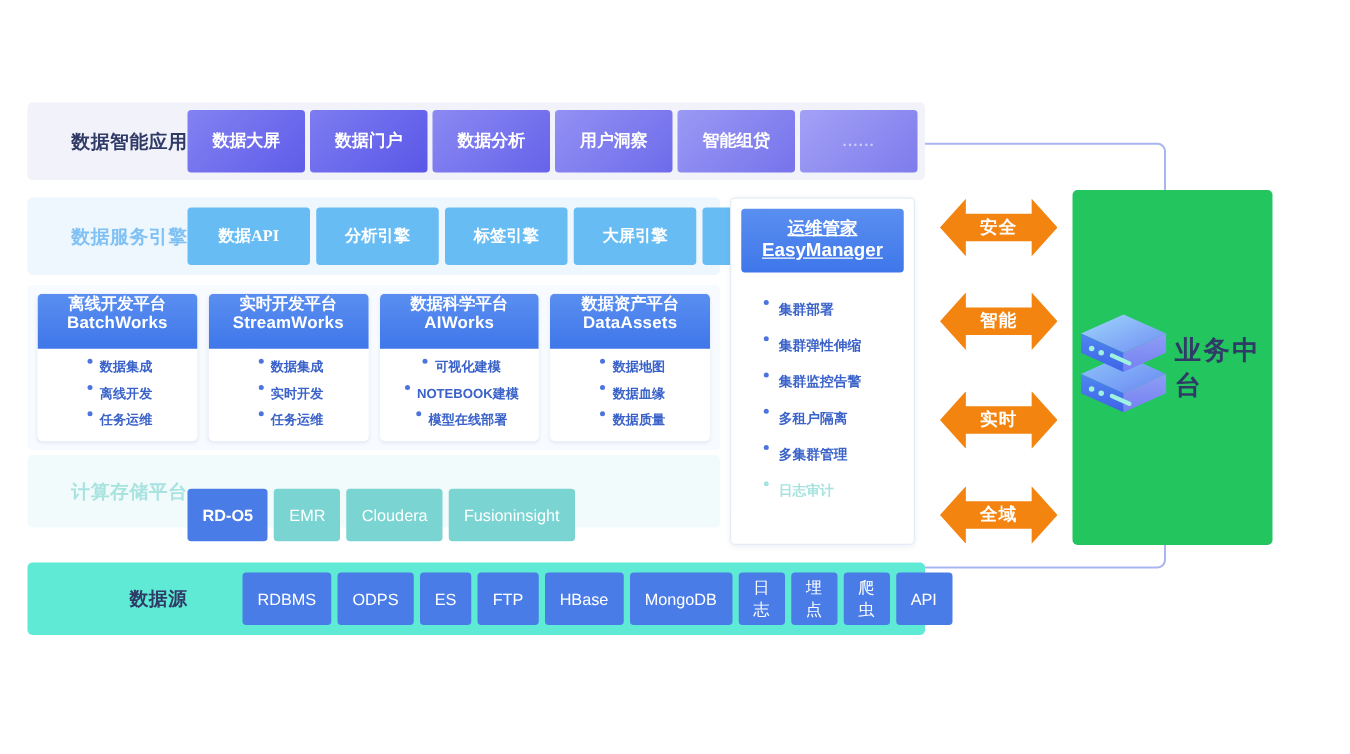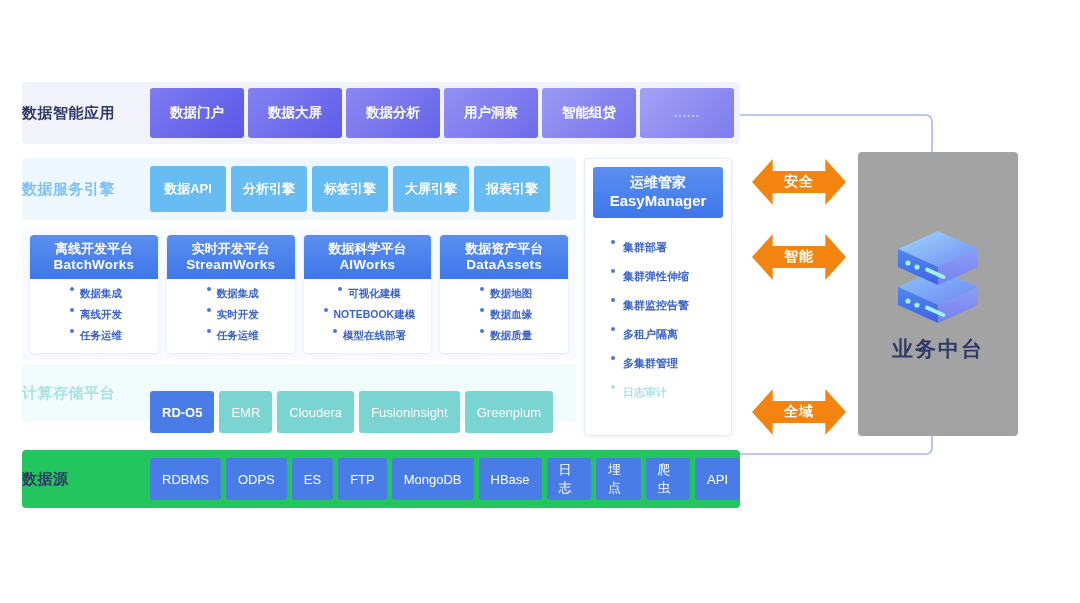--- a/index.html
+++ b/index.html
@@ -8,21 +8,21 @@
     background:#ffffff;
     font-family:"Liberation Sans","DejaVu Sans",sans-serif;
     overflow:hidden;
     position:relative;
   }
   #stage{position:absolute;left:0;top:0;width:1080px;height:603px;}
 
   
   .band{position:absolute;border-radius:4px;display:flex;align-items:center;}
   .band-label{
-    font-weight:bold;text-align:left;letter-spacing:.5px;
+    font-weight:bold;text-align:right;letter-spacing:.5px;
     flex:0 0 auto;
   }
 
   
   #app-band{left:22px;top:82px;width:718px;height:62px;background:#f2f2fa;}
   #app-band .band-label{width:128px;font-size:15px;color:#2f3a66;}
   .app-tiles{display:flex;gap:4px;}
   .app-tile{
     width:94px;height:50px;border-radius:3px;
     display:flex;align-items:center;justify-content:center;
@@ -34,37 +34,37 @@
   .app-tile.t4{background:linear-gradient(135deg,#9391f3 0%,#6e6beb 100%);}
   .app-tile.t5{background:linear-gradient(135deg,#9b99f4 0%,#7673ec 100%);}
   .app-tile.t6{background:linear-gradient(135deg,#a3a1f5 0%,#7e7bed 100%);
                color:#cdccfa;font-size:12px;letter-spacing:1px;}
 
   
   #svc-band{left:22px;top:158px;width:554px;height:62px;background:#eef6fe;}
   #svc-band .band-label{width:128px;font-size:15px;color:#7fc1f5;}
   .svc-tiles{display:flex;gap:5px;}
   .svc-tile{
-    width:76px;height:46px;border-radius:3px;background:#67bcf4;
-    display:flex;align-items:center;justify-content:center;
-    color:#fff;font-size:13px;font-weight:bold;
+    width:98px;height:46px;border-radius:3px;background:#67bcf4;
+    display:flex;align-items:center;justify-content:center;
+    color:#fff;font-size:13px;font-weight:bold;font-family:Liberation Serif, serif;
   }
 
   
   #plat-row{position:absolute;left:22px;top:228px;width:554px;height:132px;
             background:#f7fafe;border-radius:4px;
             display:flex;align-items:center;gap:9px;padding:0 8px;box-sizing:border-box;}
   .plat-card{
     width:128px;height:118px;background:#fff;border-radius:4px;overflow:hidden;
     box-shadow:0 1px 3px rgba(90,110,160,.13);
     display:flex;flex-direction:column;
   }
   .plat-head{
     height:44px;background:linear-gradient(180deg,#5a8ef0 0%,#3f77ea 100%);
-    color:#fff;display:flex;flex-direction:column;align-items:center;justify-content:center;
+    color:#fff;display:flex;flex-direction:column;align-items:center;
     line-height:1.18;
   }
   .plat-head .cn{font-size:13px;font-weight:bold;}
   .plat-head .en{font-size:13.5px;font-weight:bold;letter-spacing:.2px;}
   .plat-body{flex:1;padding:8px 0 0 0;}
   .plat-body ul{margin:0;padding:0;list-style:none;}
   .plat-body li{
     font-size:10.5px;color:#3a62c9;margin:0 0 7px 0;padding-left:4px;
     display:flex;align-items:flex-start;justify-content:center;font-weight:bold;
   }
@@ -78,21 +78,21 @@
   #calc-band .band-label{width:128px;font-size:15px;color:#a8e3e0;}
   .calc-tiles{display:flex;gap:5px;}
   .calc-tile{
     height:42px;border-radius:3px;background:#7ad4d2;
     display:flex;align-items:center;justify-content:center;
     color:#fff;font-size:13px;padding:0 12px;box-sizing:border-box;margin-top:38px;
   }
   .calc-tile.hl{background:#4a7ce8;font-weight:bold;}
 
   
-  #src-band{left:22px;top:450px;width:718px;height:58px;background:#22c55e;}
+  #src-band{left:22px;top:450px;width:718px;height:58px;background:#5eead4;gap:44px;}
   #src-band .band-label{width:128px;font-size:15px;color:#2f3a66;}
   .src-tiles{display:flex;gap:5px;}
   .src-tile{
     height:42px;border-radius:3px;background:#4a7ce8;
     display:flex;align-items:center;justify-content:center;
     color:#fff;font-size:13px;padding:0 12px;box-sizing:border-box;
     font-weight:500;
   }
 
   
@@ -100,20 +100,21 @@
     position:absolute;left:584px;top:158px;width:146px;height:276px;
     background:#fff;border:1px solid #e6ecf6;border-radius:4px;
     box-shadow:0 1px 4px rgba(90,110,160,.10);
     display:flex;flex-direction:column;overflow:hidden;
   }
   #em-head{
     margin:8px;height:51px;border-radius:3px;
     background:linear-gradient(180deg,#5a8ef0 0%,#3f77ea 100%);
     color:#fff;display:flex;flex-direction:column;align-items:center;justify-content:center;
     line-height:1.25;
+    text-decoration:underline;
   }
   #em-head .cn{font-size:14px;font-weight:bold;}
   #em-head .en{font-size:15px;font-weight:bold;}
   #em-list{flex:1;padding:14px 0 0 26px;}
   #em-list ul{margin:0;padding:0;list-style:none;}
   #em-list li{
     font-size:11px;color:#3a62c9;margin-bottom:14px;display:flex;
     font-weight:bold;
   }
   #em-list li .dot{width:4px;height:4px;border-radius:50%;background:#4d73dd;margin-right:8px;}
@@ -133,43 +134,43 @@
     position:relative;color:#fff;font-size:14px;font-weight:bold;letter-spacing:1px;
   }
   #arrow-1{top:159px;}
   #arrow-2{top:234px;}
   #arrow-3{top:313px;}
   #arrow-4{top:389px;font-family:Liberation Serif, serif;}
 
   
   #biz-panel{
     position:absolute;left:858px;top:152px;width:160px;height:284px;
-    background:#a3a3a3;border-radius:4px;
-    display:flex;flex-direction:column;align-items:center;justify-content:center;
+    background:#22c55e;border-radius:4px;
+    display:flex;flex-direction:row;align-items:center;justify-content:flex-end;
   }
   #biz-icon{width:96px;height:100px;margin-bottom:10px;}
   #biz-title{font-size:21px;font-weight:bold;color:#2f3a66;letter-spacing:2px;}
 
   
   #connector{position:absolute;left:730px;top:110px;width:210px;height:360px;pointer-events:none;}
 </style>
 </head>
 <body>
 
 <div id="stage">
 
   <svg id="connector" viewBox="0 0 210 360">
     <path d="M 8 5 H 196 a6 6 0 0 1 6 6 V 338 a6 6 0 0 1 -6 6 H 8" fill="none" stroke="#a9b5ef" stroke-width="1.6"></path>
   </svg>
 
   <div class="band" id="app-band">
     <div class="band-label">数据智能应用</div>
     <div class="app-tiles">
+      <div class="app-tile t2">数据大屏</div>
       <div class="app-tile t1">数据门户</div>
-      <div class="app-tile t2">数据大屏</div>
       <div class="app-tile t3">数据分析</div>
       <div class="app-tile t4">用户洞察</div>
       <div class="app-tile t5">智能组贷</div>
       <div class="app-tile t6">......</div>
     </div>
   </div>
 
   <div class="band" id="svc-band">
     <div class="band-label">数据服务引擎</div>
     <div class="svc-tiles">
@@ -277,33 +278,32 @@
 
   </div>
 
   <div class="band" id="calc-band">
     <div class="band-label">计算存储平台</div>
     <div class="calc-tiles">
       <div class="calc-tile hl">RD-O5</div>
       <div class="calc-tile">EMR</div>
       <div class="calc-tile">Cloudera</div>
       <div class="calc-tile">Fusioninsight</div>
-      <div class="calc-tile">Greenplum</div>
     </div>
   </div>
 
   <div class="band" id="src-band">
     <div class="band-label">数据源</div>
     <div class="src-tiles">
       <div class="src-tile">RDBMS</div>
       <div class="src-tile">ODPS</div>
       <div class="src-tile">ES</div>
       <div class="src-tile">FTP</div>
+      <div class="src-tile">HBase</div>
       <div class="src-tile">MongoDB</div>
-      <div class="src-tile">HBase</div>
       <div class="src-tile">日志</div>
       <div class="src-tile">埋点</div>
       <div class="src-tile">爬虫</div>
       <div class="src-tile">API</div>
     </div>
   </div>
 
   <div id="em-panel">
     <div id="em-head">
       <div class="cn">运维管家</div>
@@ -339,20 +339,24 @@
     </div>
   </div>
 
   <div class="arrow" id="arrow-1">
     <div class="shape"></div>
     <div class="txt">安全</div>
   </div>
   <div class="arrow" id="arrow-2">
     <div class="shape"></div>
     <div class="txt">智能</div>
+  </div>
+  <div class="arrow" id="arrow-3">
+    <div class="shape"></div>
+    <div class="txt">实时</div>
   </div>
   <div class="arrow" id="arrow-4">
     <div class="shape"></div>
     <div class="txt">全域</div>
   </div>
 
   <div id="biz-panel">
     <svg id="biz-icon" viewBox="0 0 96 100">
       <defs>
         <linearGradient id="gTop" x1="0" y1="0" x2="1" y2="1">

